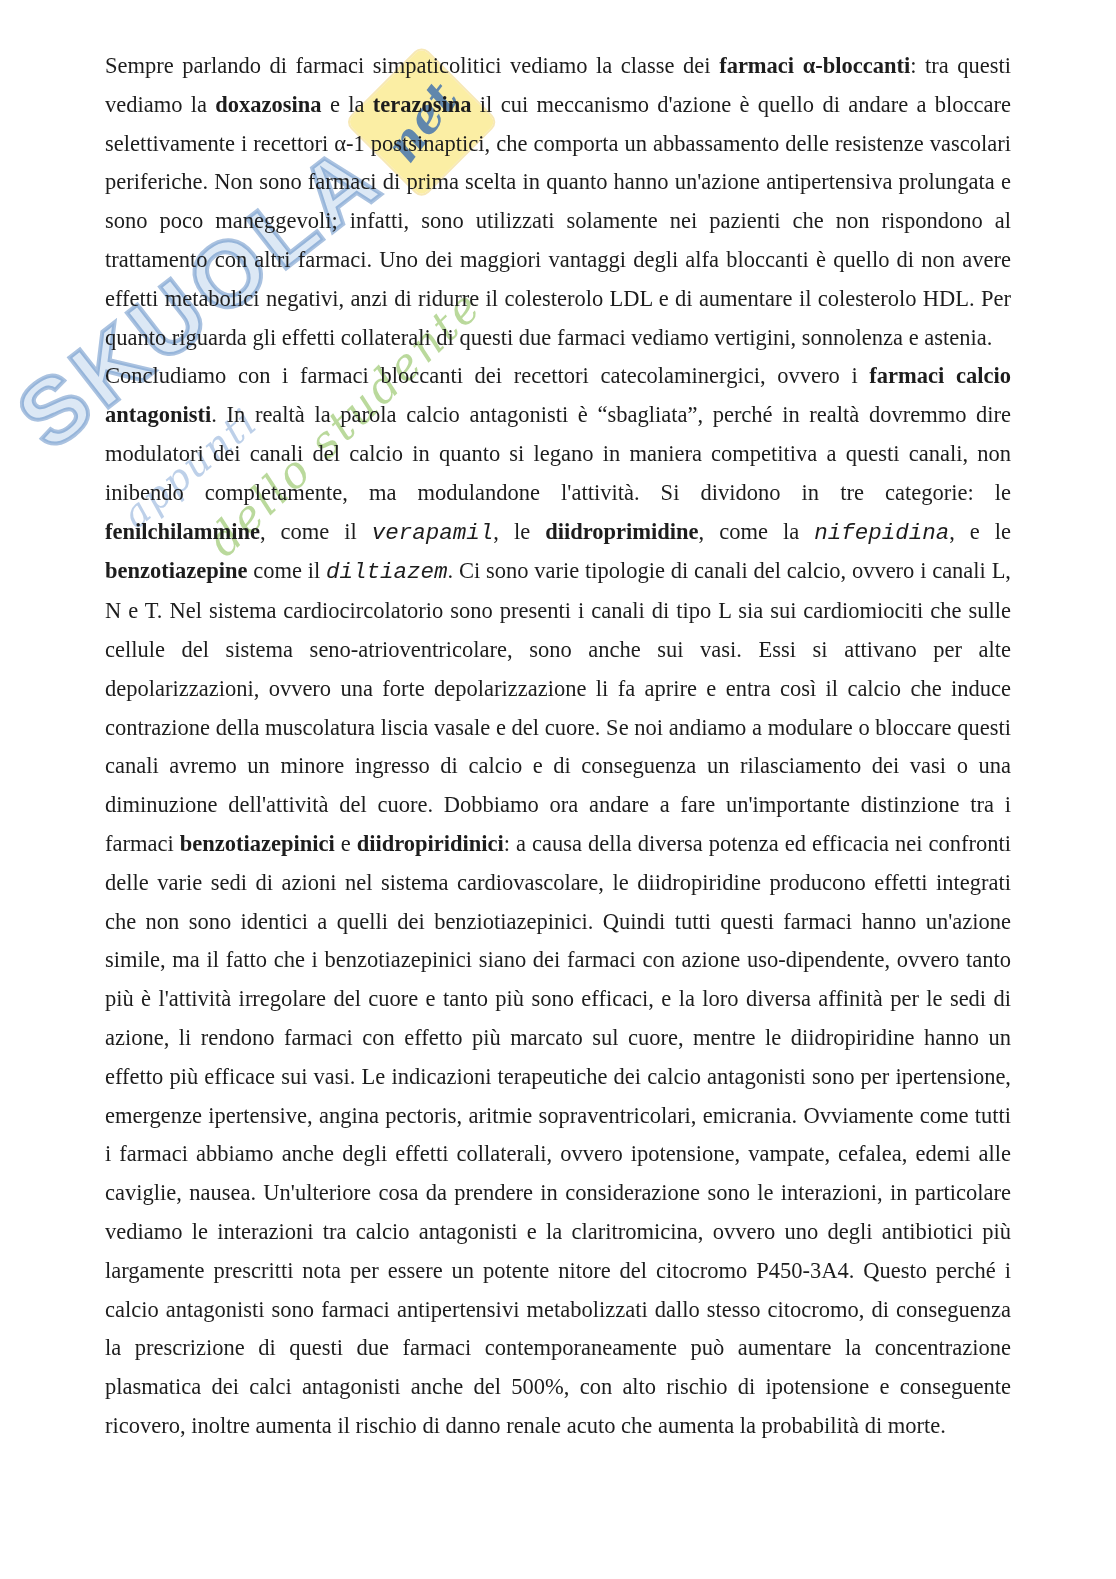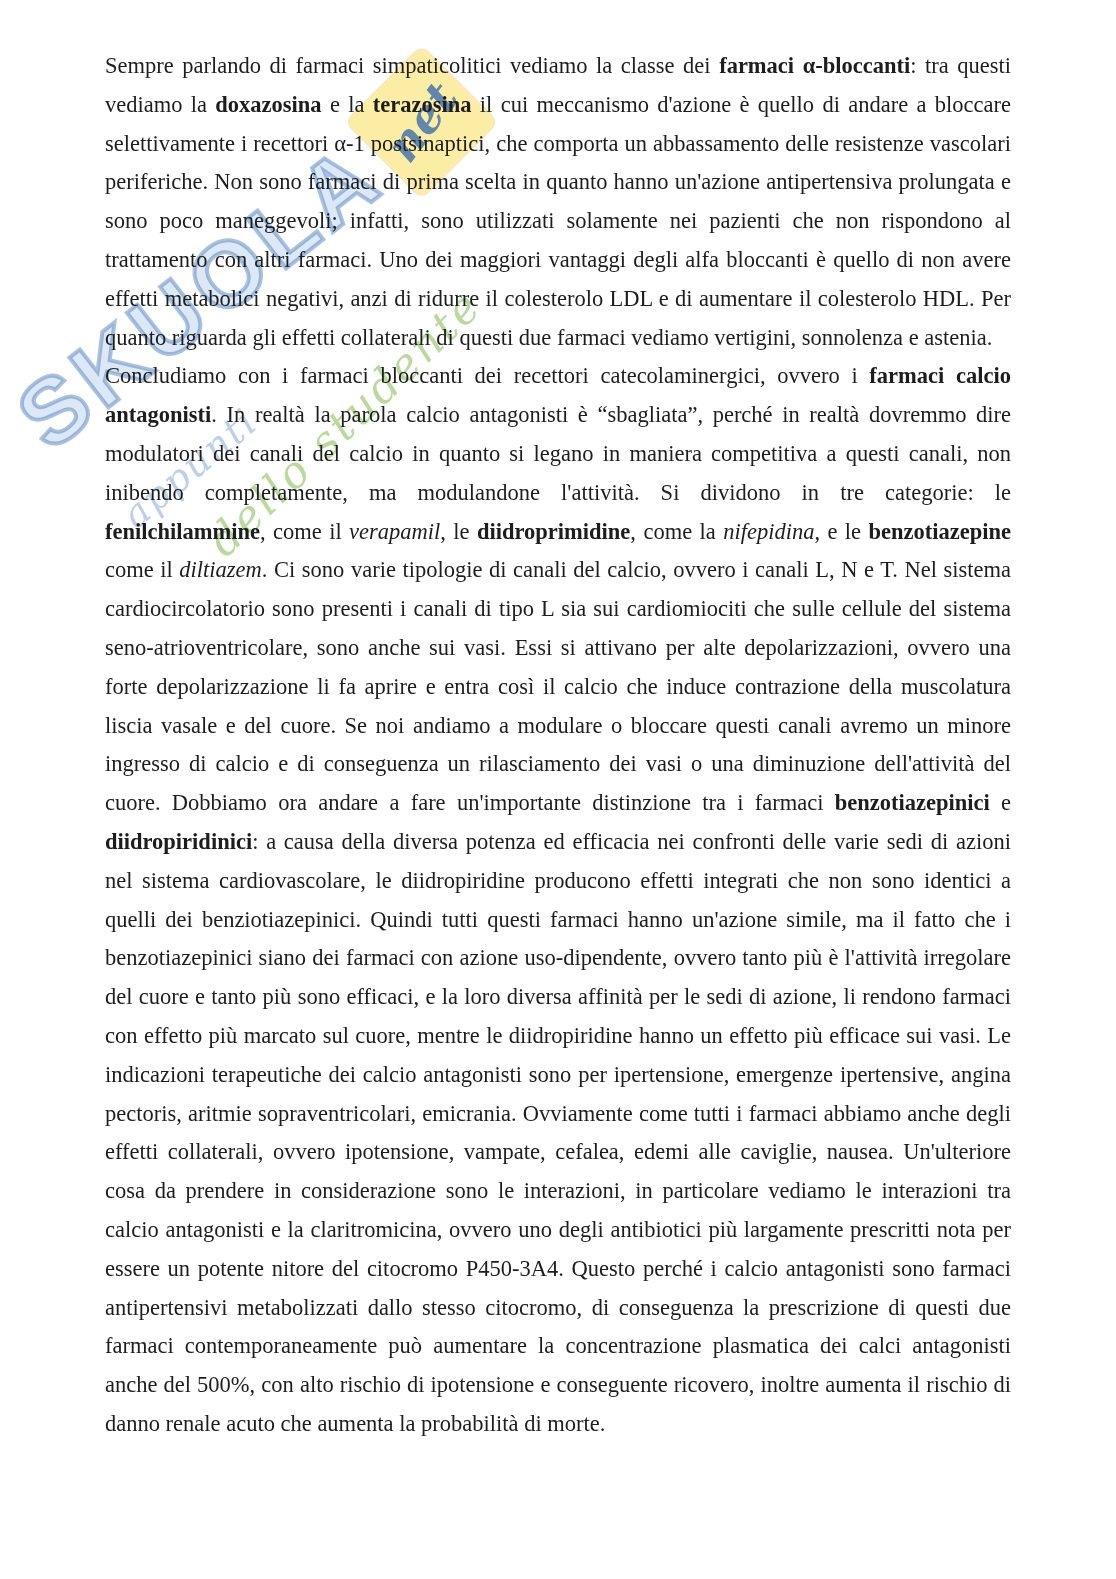--- a/index.html
+++ b/index.html
@@ -86,21 +86,21 @@
   .content p{
     margin:0;
     font-size:22.5px;
     line-height:38.8px;
     color:#1d1d1d;
     text-align:justify;
     text-justify:inter-word;
   }
   .seg.normal{font-weight:normal;font-style:normal;}
   .seg.bold{font-weight:bold;}
-  .seg.italic{font-style:italic;}
+  .seg.italic{font-style:italic;font-family:Liberation Mono, monospace;}
 </style>
 </head>
 <body>
 
 <div class="page">
 
   <div class="watermark">
     <div class="wm-row">
       <span class="wm-brand">SKUOLA</span>
       <span class="wm-note">

